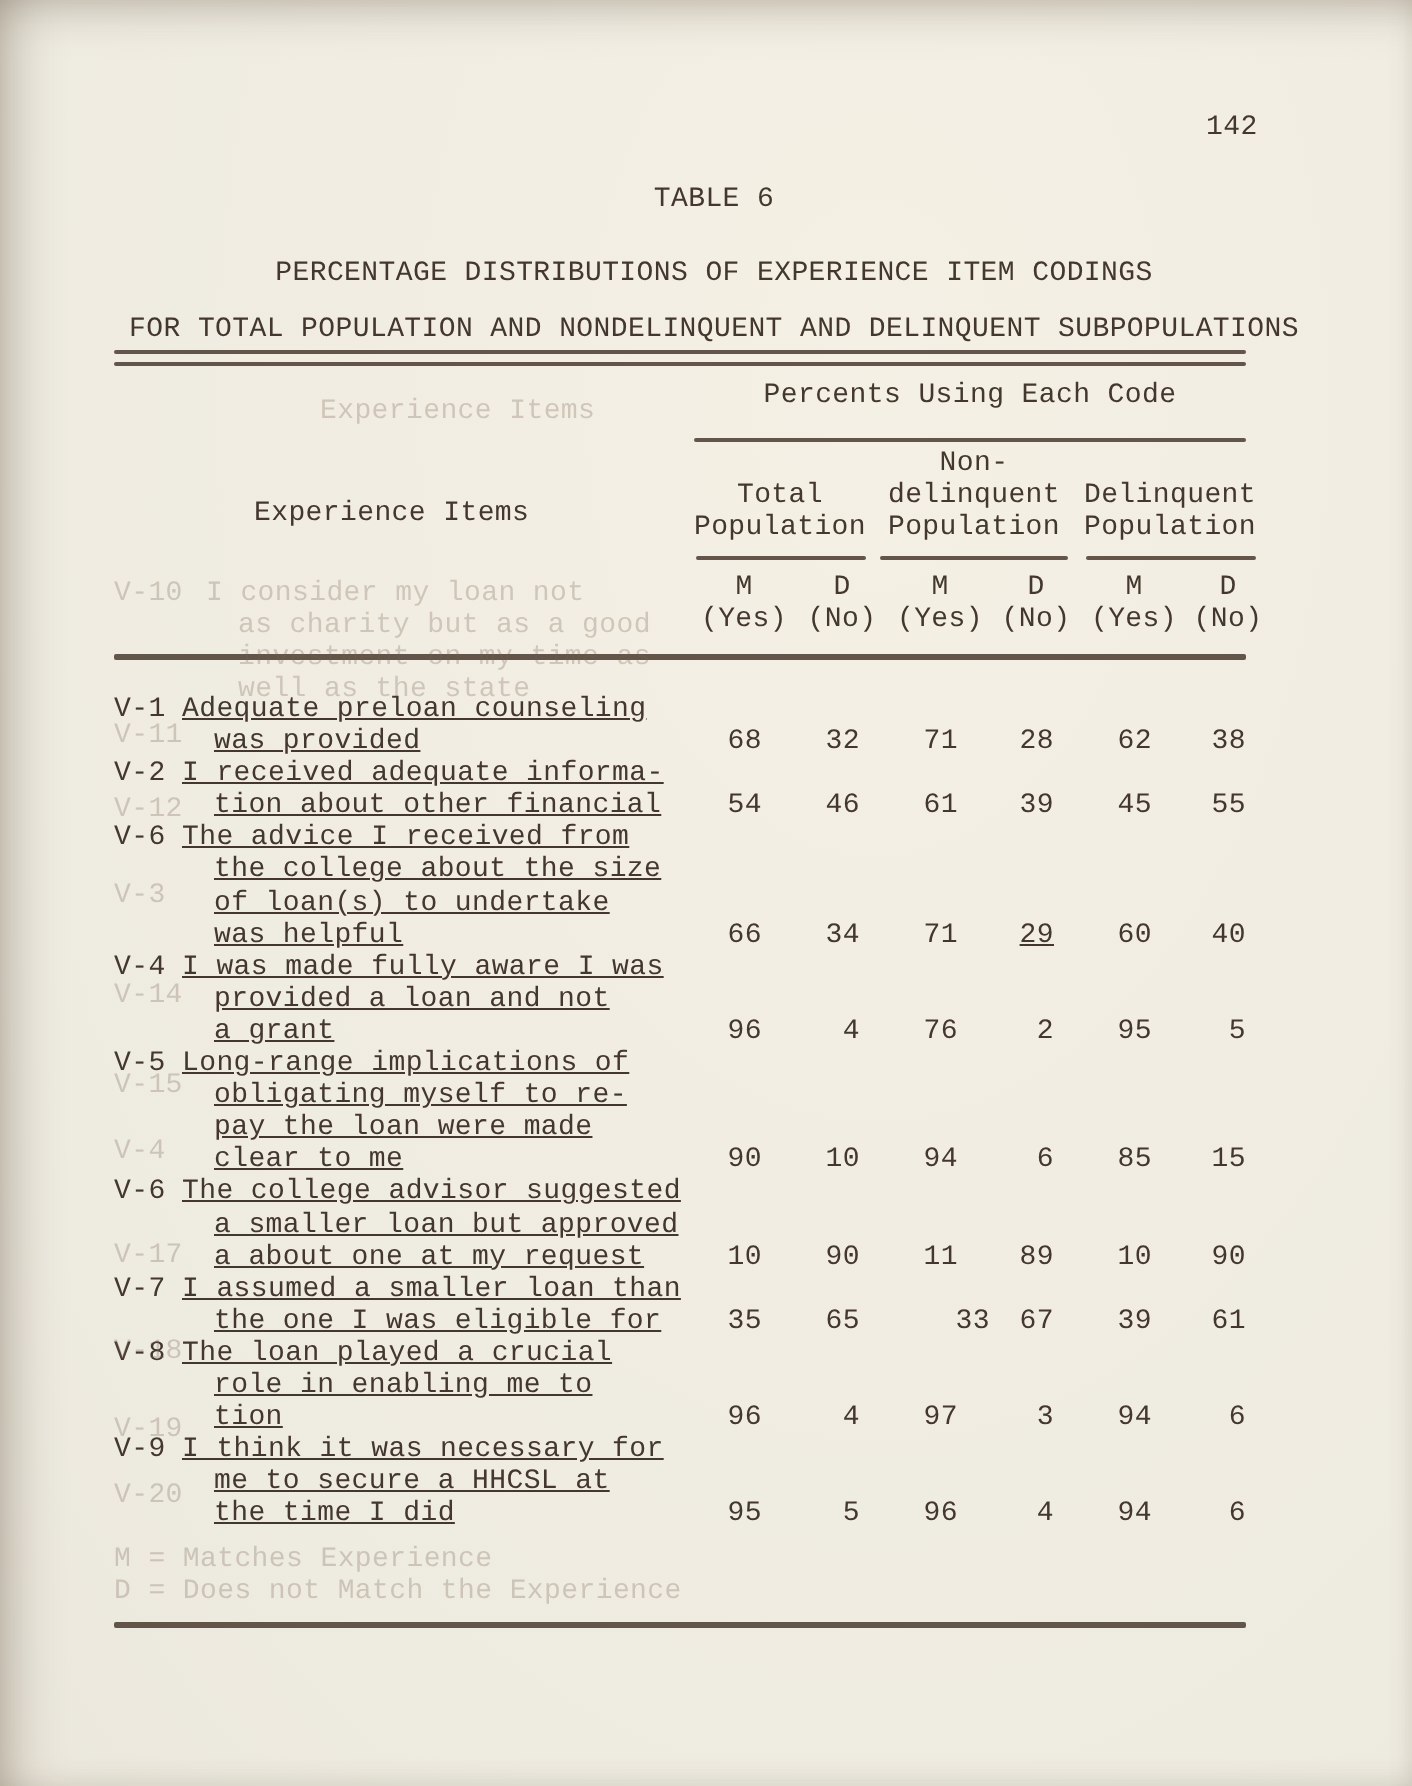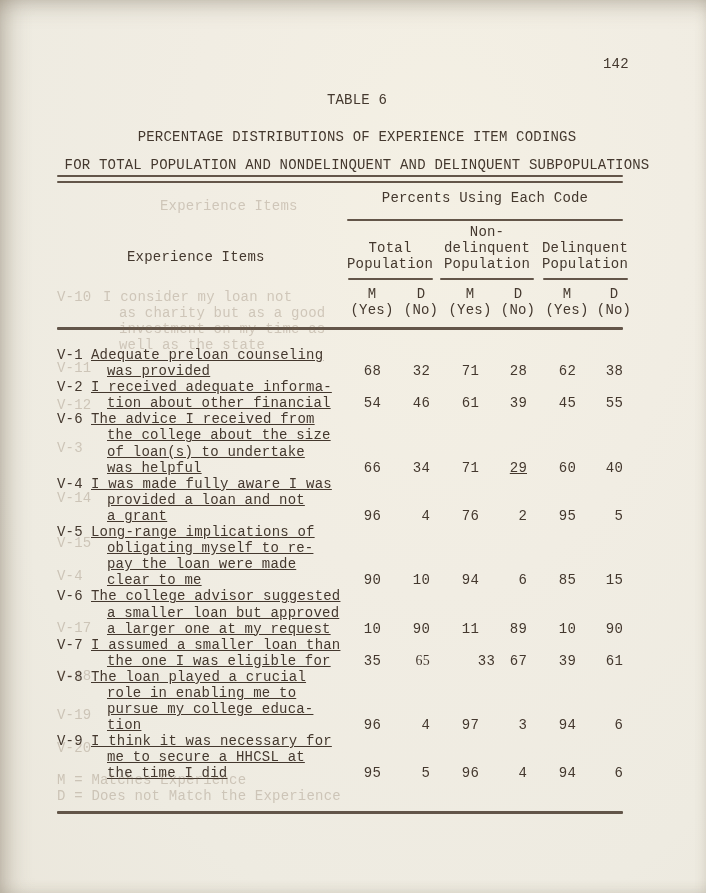--- a/index.html
+++ b/index.html
@@ -195,52 +195,51 @@
           <span class="val" style="right: 96px;">6</span>
           <span class="val" style="right: 47px;">85</span>
           <span class="val" style="right: 0px;">15</span>
         </div>
       </div>
       <div class="row">
         <span class="rid">V-6</span>
         <div class="lines">
           <div class="line">The college advisor suggested</div>
           <div class="line cont">a smaller loan but approved</div>
-          <div class="line cont">a larger one at my request</div>
+          <div class="line cont">a about one at my request</div>
         </div>
         <div class="vals">
           <span class="val" style="right: 242px;">10</span>
           <span class="val" style="right: 193px;">90</span>
           <span class="val" style="right: 144px;">11</span>
           <span class="val" style="right: 96px;">89</span>
           <span class="val" style="right: 47px;">10</span>
           <span class="val" style="right: 0px;">90</span>
         </div>
       </div>
       <div class="row">
         <span class="rid">V-7</span>
         <div class="lines">
           <div class="line">I assumed a smaller loan than</div>
           <div class="line cont">the one I was eligible for</div>
         </div>
         <div class="vals">
           <span class="val" style="right: 242px;">35</span>
-          <span class="val" style="right: 193px; font-family: Liberation Serif, serif;">65</span>
+          <span class="val" style="right: 193px;">65</span>
           <span class="val" style="right: 128px;">33</span>
           <span class="val" style="right: 96px;">67</span>
           <span class="val" style="right: 47px;">39</span>
           <span class="val" style="right: 0px;">61</span>
         </div>
       </div>
       <div class="row">
         <span class="rid">V-8</span>
         <div class="lines">
           <div class="line">The loan played a crucial</div>
           <div class="line cont">role in enabling me to</div>
-          <div class="line cont">pursue my college educa-</div>
           <div class="line cont">tion</div>
         </div>
         <div class="vals">
           <span class="val" style="right: 242px;">96</span>
           <span class="val" style="right: 193px;">4</span>
           <span class="val" style="right: 144px;">97</span>
           <span class="val" style="right: 96px;">3</span>
           <span class="val" style="right: 47px;">94</span>
           <span class="val" style="right: 0px;">6</span>
         </div>

